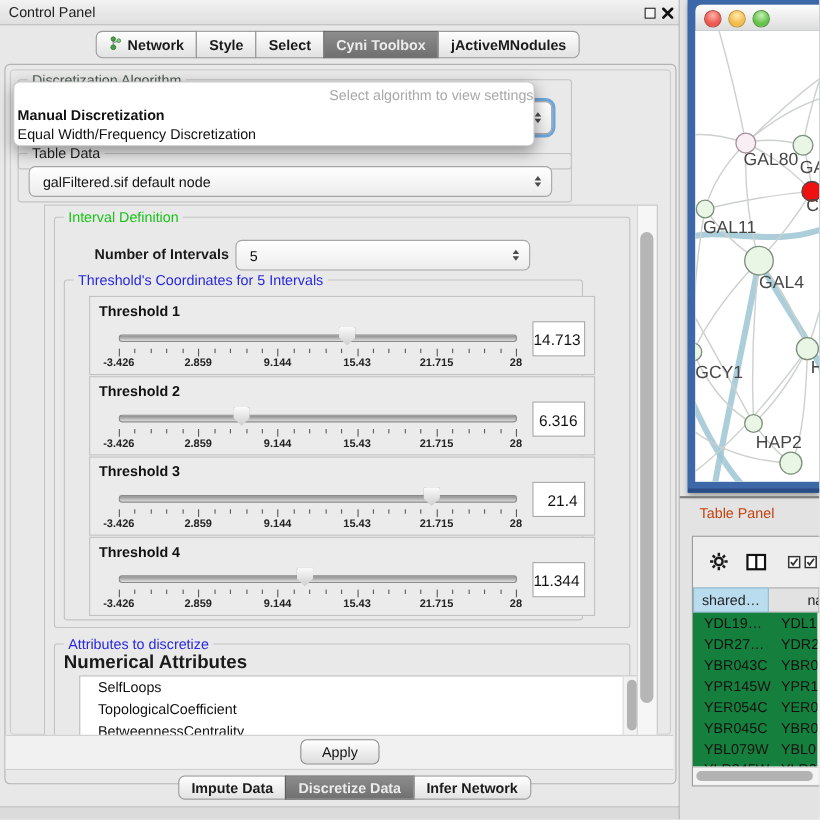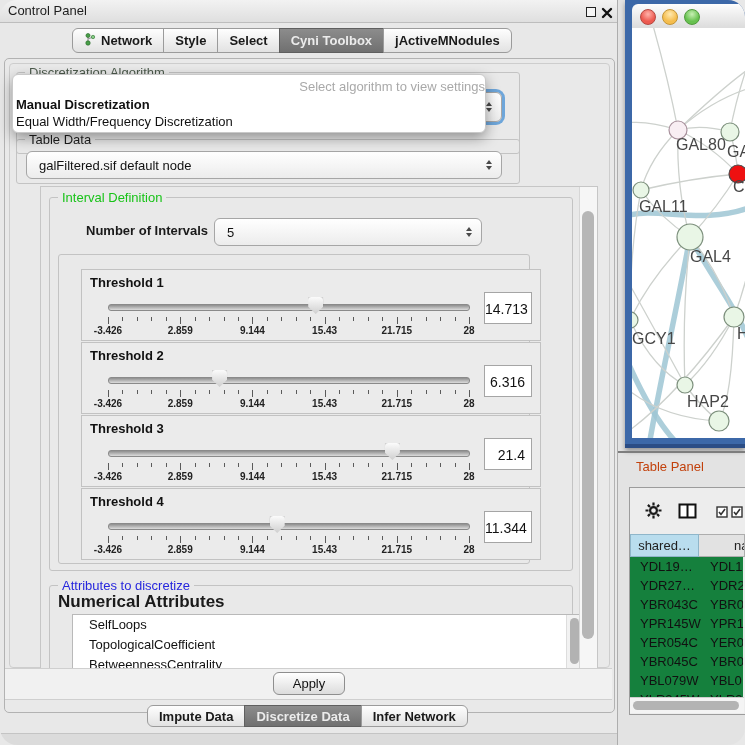--- a/index.html
+++ b/index.html
@@ -1,32 +1,32 @@
 <!DOCTYPE html>
 <html><head>
 <meta charset="utf-8">
 <style>
   html,body{margin:0;padding:0;background:#e8e8e8;}
   #app{position:relative;width:745px;height:745px;overflow:hidden;
-       font-family:"Liberation Sans",sans-serif;background:#e8e8e8;color:#1a1a1a;border-radius:17px;}
+       font-family:"Liberation Sans",sans-serif;background:#e8e8e8;color:#1a1a1a;}
   .abs{position:absolute;}
 
   
   .titlebar{left:0;top:0;width:618px;height:22px;
     background:linear-gradient(#f2f2f2,#dfdfdf);border-bottom:1px solid #bdbdbd;}
   .titlebar .t{position:absolute;left:8px;top:0;line-height:22px;font-size:13px;color:#1d1d1d;}
   .win-restore{position:absolute;left:586px;top:7px;width:8px;height:8px;border:1.5px solid #222;background:#f5f5f5;}
   .win-close{position:absolute;left:601px;top:5px;width:12px;height:12px;}
 
   
   .seg-tabs{display:flex;height:25px;}
   .seg{display:flex;align-items:center;gap:5px;padding:0 11px;font-size:13px;font-weight:bold;
     background:linear-gradient(#fefefe,#e2e2e2);border:1px solid #9b9b9b;margin-left:-1px;
     color:#1a1a1a;white-space:nowrap;cursor:default;}
-  .seg.first{border-radius:6px 0 0 6px;margin-left:0;}
+  .seg.first{border-radius:6px 0 0 6px;margin-left:15px;}
   .seg.last{border-radius:0 6px 6px 0;}
   .seg.sel{background:linear-gradient(#8c8c8c,#707070);color:#ececec;border-color:#5f5f5f;}
   #top-tabs{left:72px;top:28px;}
   #bottom-tabs{left:147px;top:705px;}
   #bottom-tabs .seg{height:20px;}
 
   
   .outer-panel{left:4px;top:58px;width:609px;height:653px;border:1px solid #b2b2b2;border-radius:5px;background:#e9e9e9;}
   .inner-panel{left:9px;top:63px;width:599px;height:603px;border:1px solid #cdcdcd;border-radius:4px;}
   .group{border:1px solid #c3c3c3;border-radius:3px;}
@@ -197,20 +197,21 @@
       <span class="abs" style="left:36px;top:20px;font-size:13px;font-weight:bold;line-height:26px;">Number of Intervals</span>
       <div class="abs combo" style="left:164px;top:20px;width:266px;height:26px;">
         <span class="val">5</span>
         <span class="stepper">
             <i class="up"></i>
             <i class="dn"></i>
           </span>
       </div>
 
       <div class="abs group" style="left:8px;top:56px;width:470px;height:308px;">
+        <span class="group-label lbl-blue">Threshold's Coordinates for 5 Intervals</span>
 
         <div class="th-box" style="top:14px;">
           <span class="th-label">Threshold 1</span>
           <div class="th-track"></div>
           <div class="th-handle" style="left: 226.22px;"></div>
           <div class="th-ruler">
               <div class="tick major" style="left: 0%;"></div>
               <div class="tick" style="left: 4%;"></div>
               <div class="tick" style="left: 8%;"></div>
               <div class="tick" style="left: 12%;"></div>

